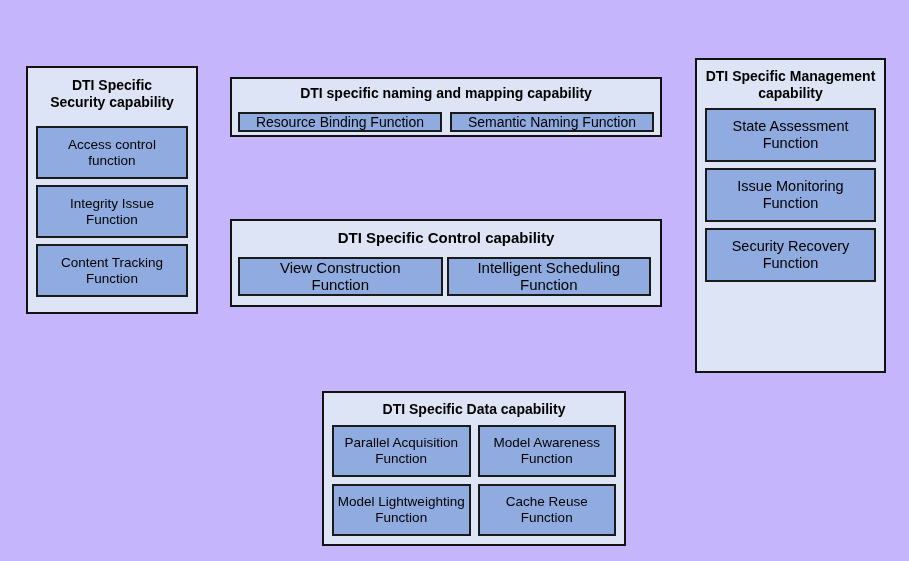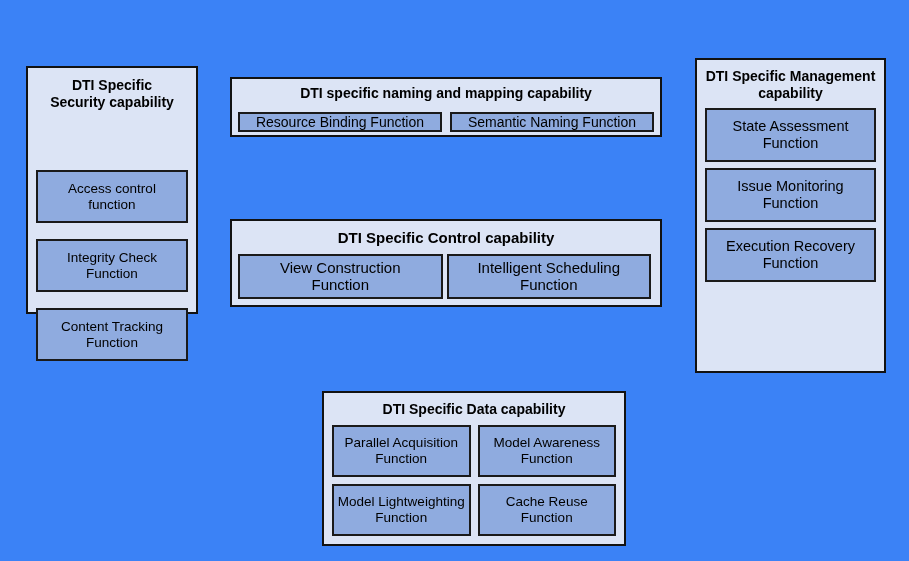--- a/index.html
+++ b/index.html
@@ -15,21 +15,21 @@
     font-family: "Liberation Sans", sans-serif;
     -webkit-font-smoothing: antialiased;
   }
 
   .canvas {
     position: absolute;
     left: 0;
     top: 0;
     width: 909px;
     height: 561px;
-    background: #3b82f6;
+    background: #c4b5fd;
   }
 
   
   .group {
     position: absolute;
     background: #dce4f5;
     border: 2px solid #121212;
     box-sizing: border-box;
     display: flex;
     flex-direction: column;
@@ -81,23 +81,22 @@
     top: 66px;
     width: 172px;
     height: 248px;
   }
   #group-security .group-title {
     font-size: 14px;
     padding: 9px 4px 8px 4px;
   }
   #group-security .group-body {
     padding: 8px 8px 8px 8px;
-    gap: 16px;
-    flex: 1;
-    margin-top: 44px;
+    gap: 6px;
+    flex: 1;
   }
   #group-security .fn {
     font-size: 13.5px;
     height: 53px;
     width: 100%;
   }
 
   
   #group-naming {
     left: 230px;
@@ -127,20 +126,21 @@
     height: 88px;
   }
   #group-control .group-title {
     font-size: 15px;
     padding: 8px 4px 7px 4px;
   }
   #group-control .group-body {
     padding: 0 9px 6px 6px;
     gap: 4px;
     flex: 1;
+    align-items: center;
   }
   #group-control .fn {
     font-size: 15px;
     flex: 1;
   }
 
   
   #group-management {
     left: 695px;
     top: 58px;
@@ -189,21 +189,21 @@
 <body>
 
 <div class="canvas">
 
   <div class="group" id="group-security">
     <div class="group-title">DTI Specific
 Security capability</div>
     <div class="group-body col">
       <div class="fn">Access control
 function</div>
-      <div class="fn">Integrity Check
+      <div class="fn">Integrity Issue
 Function</div>
       <div class="fn">Content Tracking
 Function</div>
     </div>
   </div>
 
   <div class="group" id="group-naming">
     <div class="group-title">DTI specific naming and mapping capability</div>
     <div class="group-body row">
       <div class="fn">Resource Binding Function</div>
@@ -222,21 +222,21 @@
   </div>
 
   <div class="group" id="group-management">
     <div class="group-title">DTI Specific Management
 capability</div>
     <div class="group-body col">
       <div class="fn">State Assessment
 Function</div>
       <div class="fn">Issue Monitoring
 Function</div>
-      <div class="fn">Execution Recovery
+      <div class="fn">Security Recovery
 Function</div>
     </div>
   </div>
 
   <div class="group" id="group-data">
     <div class="group-title">DTI Specific Data capability</div>
     <div class="group-body grid2">
       <div class="fn">Parallel Acquisition
 Function</div>
       <div class="fn">Model Awareness

